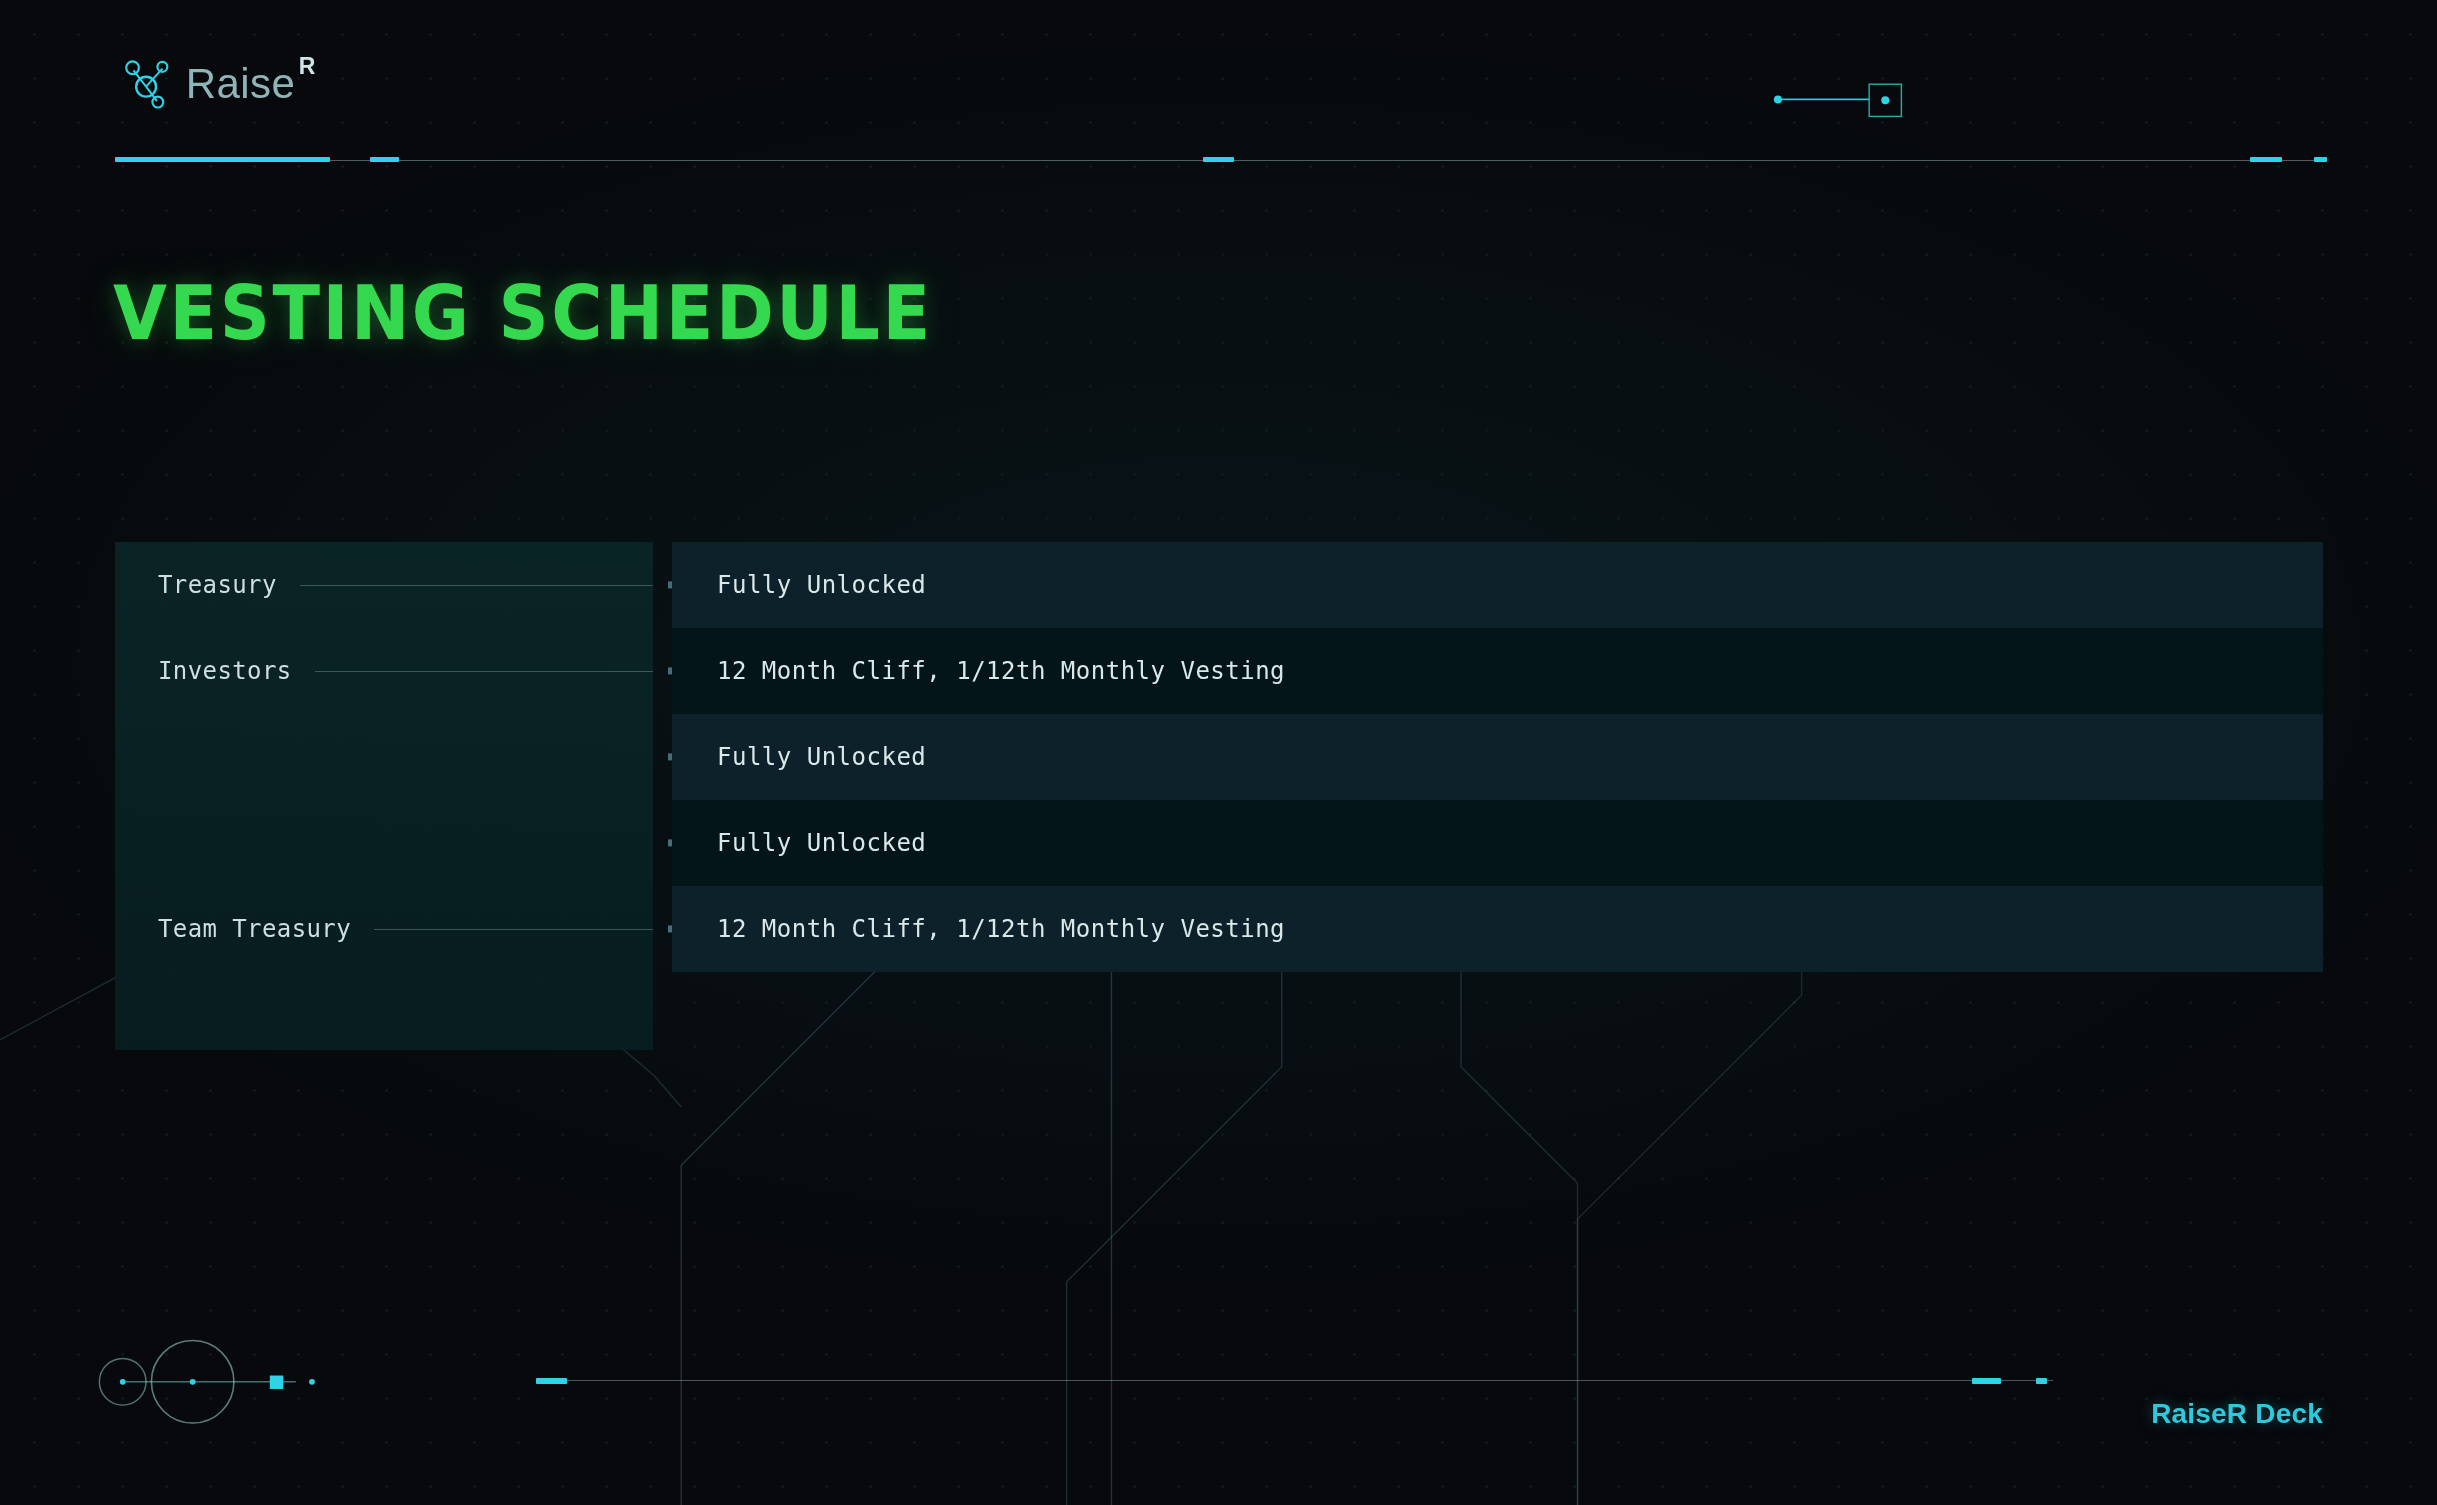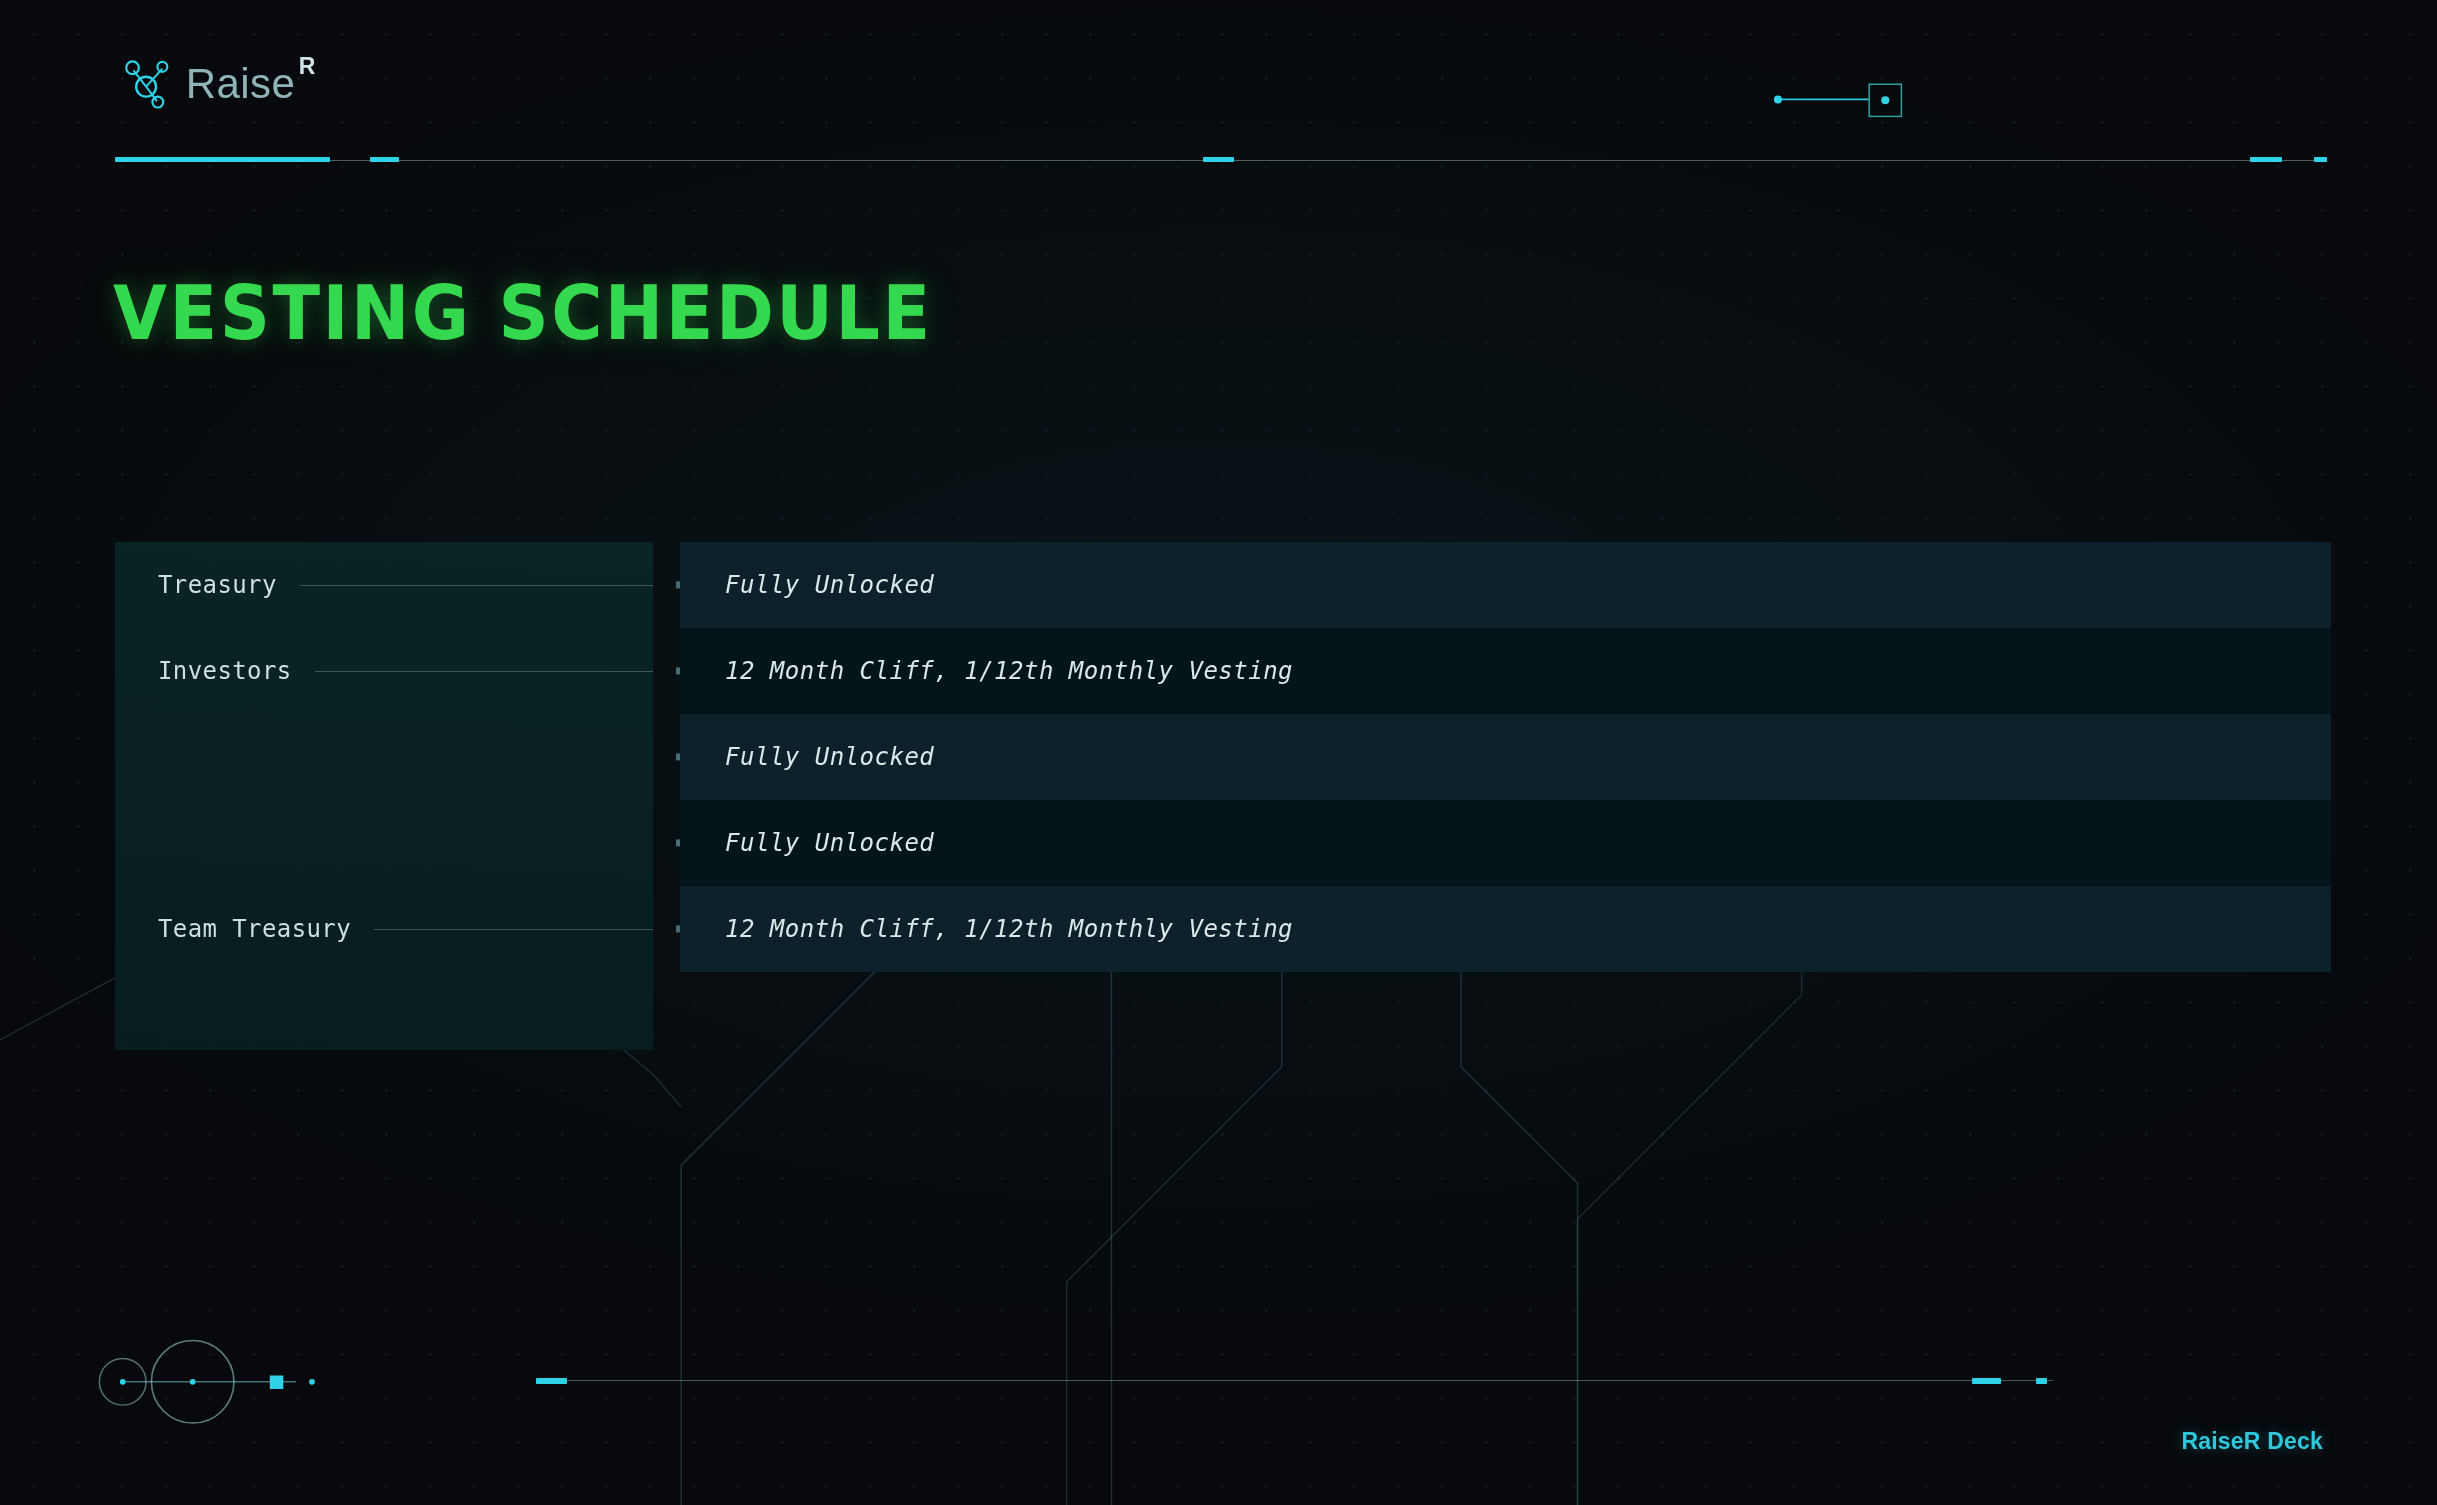--- a/index.html
+++ b/index.html
@@ -110,22 +110,22 @@
     height:0.9px;
     background:rgba(160,190,194,0.34);
     margin-left:23px;
     margin-right:0;
   }
 
   .val-panel{
     position:absolute; left:557px; top:0; width:1651px; height:430px;
   }
   .val-row{
-    position:absolute; left:8px; width:1651px; height:86px;
-    display:flex; align-items:center;font-style:italic;
+    position:absolute; left:0; width:1651px; height:86px;
+    display:flex; align-items:center;
   }
   .val-row.light{ background:#0c2129; }
   .val-row.dark{  background:#04151a; }
   .val-row::before{
     content:"";
     position:absolute; left:-3.6px; top:50%;
     width:3.6px; height:7.2px;
     background:rgba(120,190,200,0.55);
     transform:translateY(-50%);
   }
@@ -147,23 +147,23 @@
     background:rgba(168,196,200,0.42);
   }
   .ftr-seg{ position:absolute; height:6.3px; background:#2ed3e8; border-radius:0.9px; }
   .ftr-seg.a{ left:536px; top:1378px; width:30.5px; }
   .ftr-seg.b{ left:1972px; top:1378px; width:29px; }
   .ftr-seg.c{ left:2036px; top:1378px; width:10.8px; }
 
   .ftr-nodes{ position:absolute; left:94px; top:1326px; width:296px; height:108px; }
 
   .ftr-brand{
-    position:absolute; right:115px; top:1428px;
+    position:absolute; right:115px; top:1398px;
     font-family:"Liberation Sans", sans-serif;
-    font-size:23px;
+    font-size:28px;
     font-weight:700;
     letter-spacing:0.2px;
     color:#2fc9dd;
     text-shadow:0 0 14.3px rgba(47,201,221,0.35);
   }
 </style>
 </head>
 <body>
 
 <div class="bg-dots"></div>

